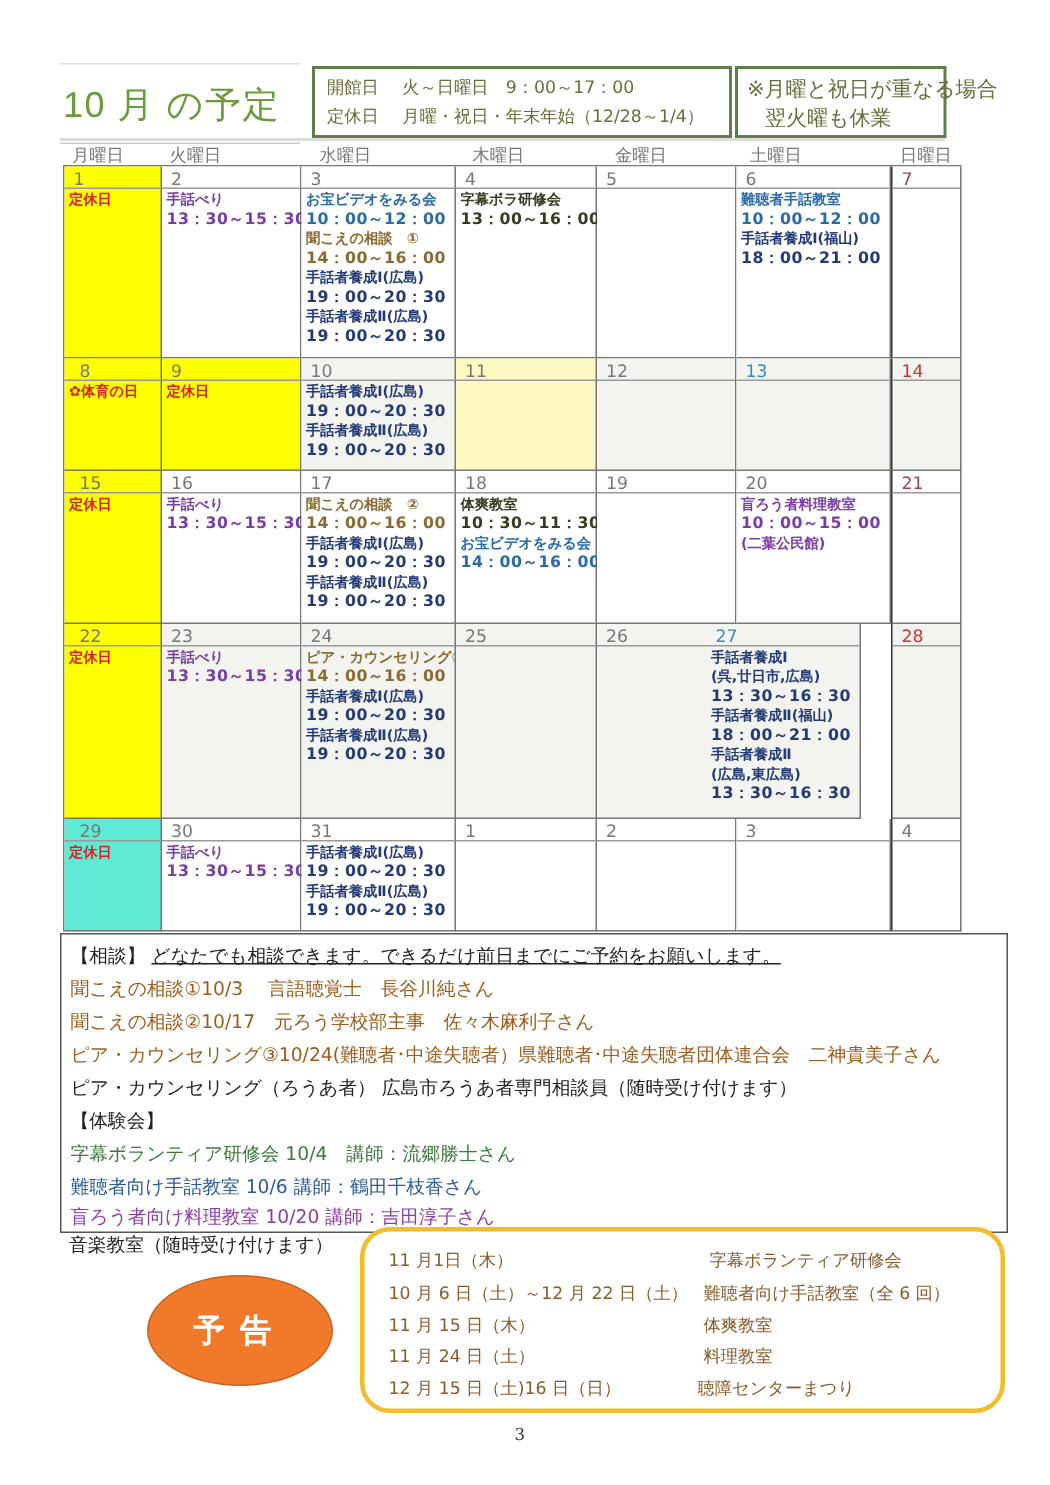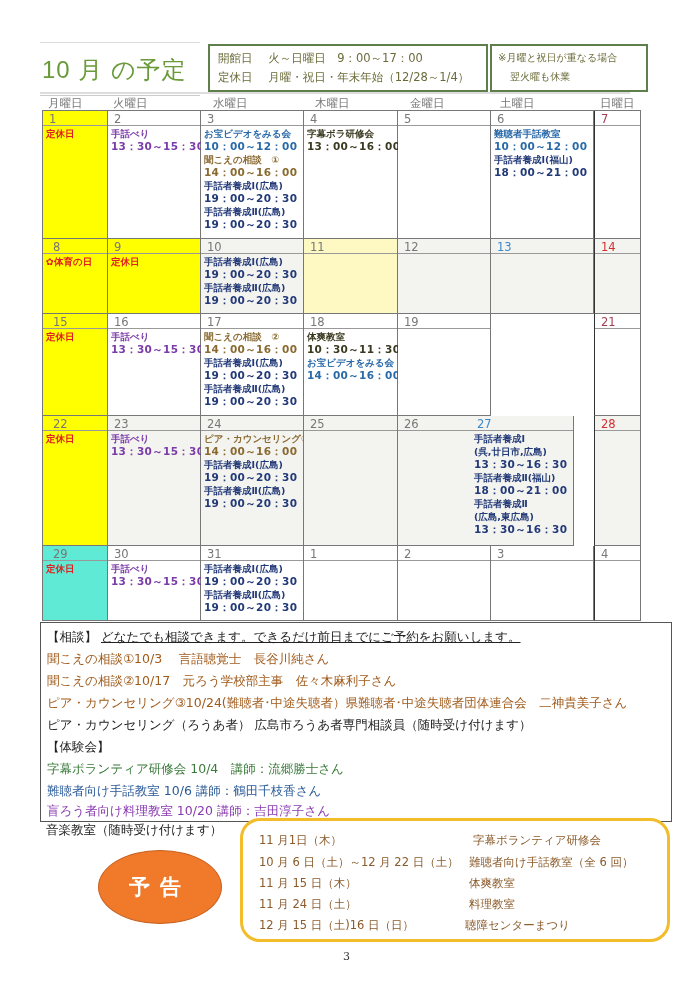--- a/index.html
+++ b/index.html
@@ -6,21 +6,21 @@
   body { width:700px; height:990px; position:relative; overflow:hidden;
          font-family:"DejaVu Sans", sans-serif; color:#222; }
   .title-box { position:absolute; left:40px; top:42px; width:160px; height:52px;
                border-top:1px solid #ddd; border-bottom:1px solid #ccc; }
   .title { position:absolute; left:42px; top:54px; font-family:Liberation Sans, sans-serif;
            font-size:24px; color:#6a9a3a; letter-spacing:1px; white-space:nowrap; }
   .hours-box { position:absolute; left:208px; top:44px; width:276px; height:44px;
                border:2px solid #5f7f4a; font-size:11.5px; color:#6b6b3a; }
   .hours-box .r { position:absolute; left:8px; white-space:nowrap; }
   .note-box { position:absolute; left:490px; top:44px; width:137px; height:44px;
-              border:2px solid #5f7f4a; font-size:10px; color:#6b6b3a;padding-left:17px; }
+              border:2px solid #5f7f4a; font-size:14px; color:#6b6b3a; }
   .note-box .r { position:absolute; white-space:nowrap; }
   .sep-line { position:absolute; left:40px; top:92px; width:590px; height:2px; background:#ddd; }
 
   .dow { position:absolute; top:96px; font-size:11.5px; color:#777; white-space:nowrap; }
 
   .cell { position:absolute; box-sizing:border-box; border-right:1px solid #777; border-bottom:1px solid #777; }
   .daynum { position:absolute; left:6px; top:1px; font-size:11.5px; color:#777; }
   .daybar { position:absolute; left:0; right:0; top:0; height:14px; border-bottom:1px solid #999; }
   .ev { position:absolute; left:3px; top:16px; font-size:9.5px; font-weight:bold; line-height:13px; white-space:nowrap; }
   .ev span { display:block; }
@@ -221,20 +221,29 @@
         <span class="c-olive tm">10：30～11：30</span>
         <span class="c-blue">お宝ビデオをみる会</span>
         <span class="c-blue tm">14：00～16：00</span>
       </div>
     </div>
     <div class="cell" style="left: 355px; top: 203px; width: 93px; height: 102px; background: rgb(255, 255, 255);">
       <div class="daybar"></div>
       <div class="daynum">19</div>
       <div class="ev"></div>
     </div>
+    <div class="cell" style="left: 448px; top: 203px; width: 103px; height: 102px; background: rgb(255, 255, 255);">
+      <div class="daybar"></div>
+      <div class="daynum">20</div>
+      <div class="ev">
+        <span class="c-purple">盲ろう者料理教室</span>
+        <span class="c-purple tm">10：00～15：00</span>
+        <span class="c-purple">(二葉公民館)</span>
+      </div>
+    </div>
     <div class="cell" style="left: 551px; top: 203px; width: 47px; height: 102px; border-left: 1px solid rgb(51, 51, 51); background: rgb(255, 255, 255);">
       <div class="daybar"></div>
       <div class="daynum c-num-sun">21</div>
       <div class="ev"></div>
     </div>
     <div class="cell" style="left: 0px; top: 305px; width: 65px; height: 130px; background: rgb(255, 255, 0);">
       <div class="daybar"></div>
       <div class="daynum" style="left: 10px;">22</div>
       <div class="ev">
         <span class="c-red">定休日</span>

